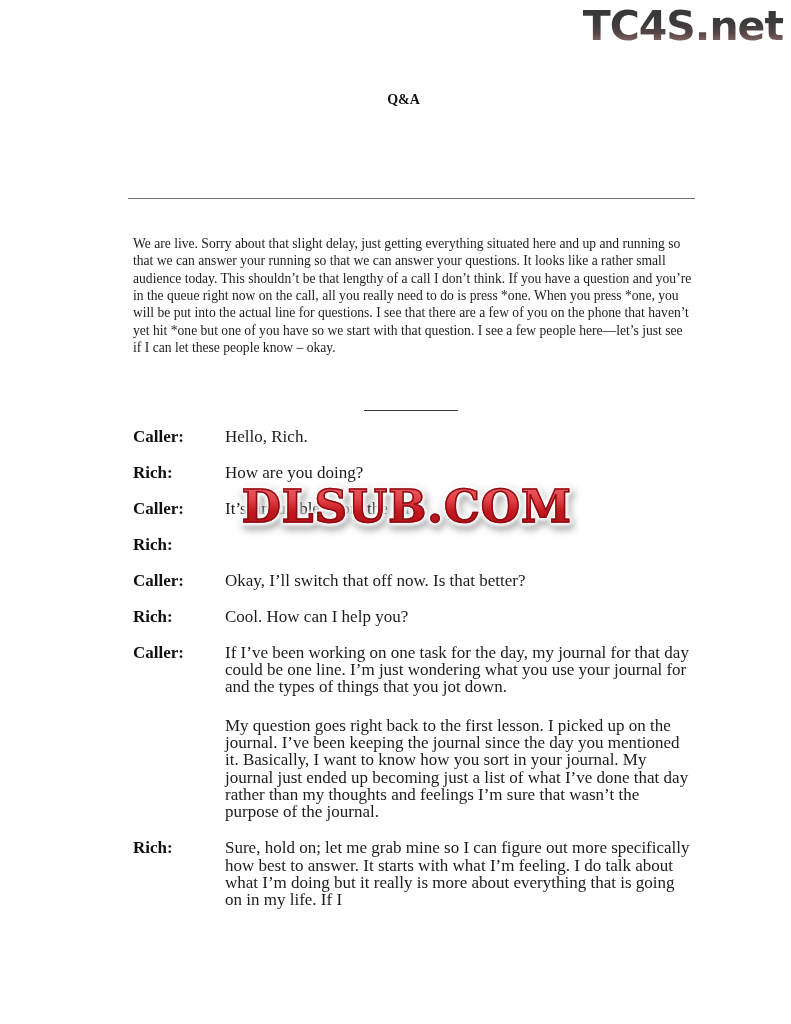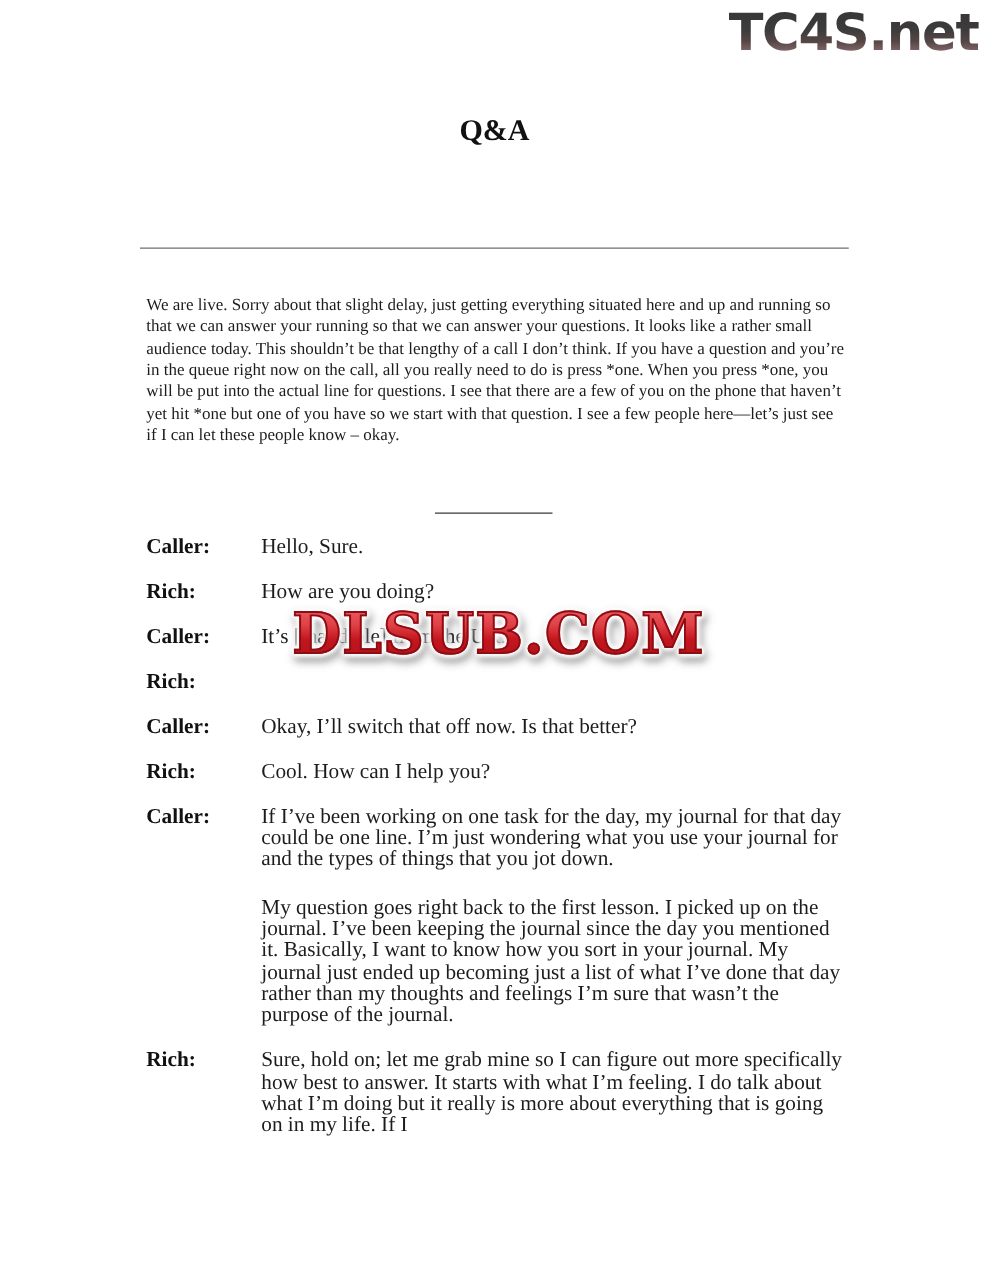--- a/index.html
+++ b/index.html
@@ -4,40 +4,40 @@
 <style>
   * { margin: 0; padding: 0; box-sizing: border-box; }
   html, body { background: #ffffff; }
   body {
     width: 791px; height: 1024px;
     position: relative;
     overflow: hidden;
     font-family: "Liberation Serif", serif;
     color: #1c1c1c;
   }
-  .page { position: absolute; inset: 0; background: #ffffff; }
+  .page { position: absolute; inset: 0; background: #ffffff; margin-left: 16px; }
 
   
   .logo-tc4s {
     position: absolute; top: 2px; right: 8px;
     font-family: "DejaVu Sans", sans-serif;
     font-weight: 800;
     font-size: 41px;
     letter-spacing: -1px;
     background: linear-gradient(to bottom, #353535 0%, #3d3b3b 45%, #564646 65%, #8a6c6c 85%, #bda8a8 100%);
     -webkit-background-clip: text;
     background-clip: text;
     color: transparent;
   }
 
   
   .doc-title {
     position: absolute; top: 92px; left: 0; width: 100%;
     text-align: center;
-    font-size: 24px; font-weight: bold; color: #111;
+    font-size: 14px; font-weight: bold; color: #111;
   }
   .doc-date {
     position: absolute; top: 134px; left: 0; width: 100%;
     text-align: center;
     font-size: 16.5px; color: #161616;
   }
 
   
   .rule-full {
     position: absolute; top: 198px; left: 112px; width: 567px;
@@ -116,21 +116,21 @@
   <div class="rule-full"></div>
 
   <div class="intro">We are live. Sorry about that slight delay, just getting everything situated here and up and running so that we can answer your running so that we can answer your questions. It looks like a rather small audience today. This shouldn’t be that lengthy of a call I don’t think. If you have a question and you’re in the queue right now on the call, all you really need to do is press *one. When you press *one, you will be put into the actual line for questions. I see that there are a few of you on the phone that haven’t yet hit *one but one of you have so we start with that question. I see a few people here—let’s just see if I can let these people know – okay.</div>
 
   <div class="rule-short"></div>
 
   <div class="dialogue">
   <div class="entry">
     <div class="speaker">Caller:</div>
     <div class="speech">
-          <p>Hello, Sure.</p>
+          <p>Hello, Rich.</p>
         </div>
   </div>
 
   <div class="entry">
     <div class="speaker">Rich:</div>
     <div class="speech">
           <p>How are you doing?</p>
         </div>
   </div>
 

